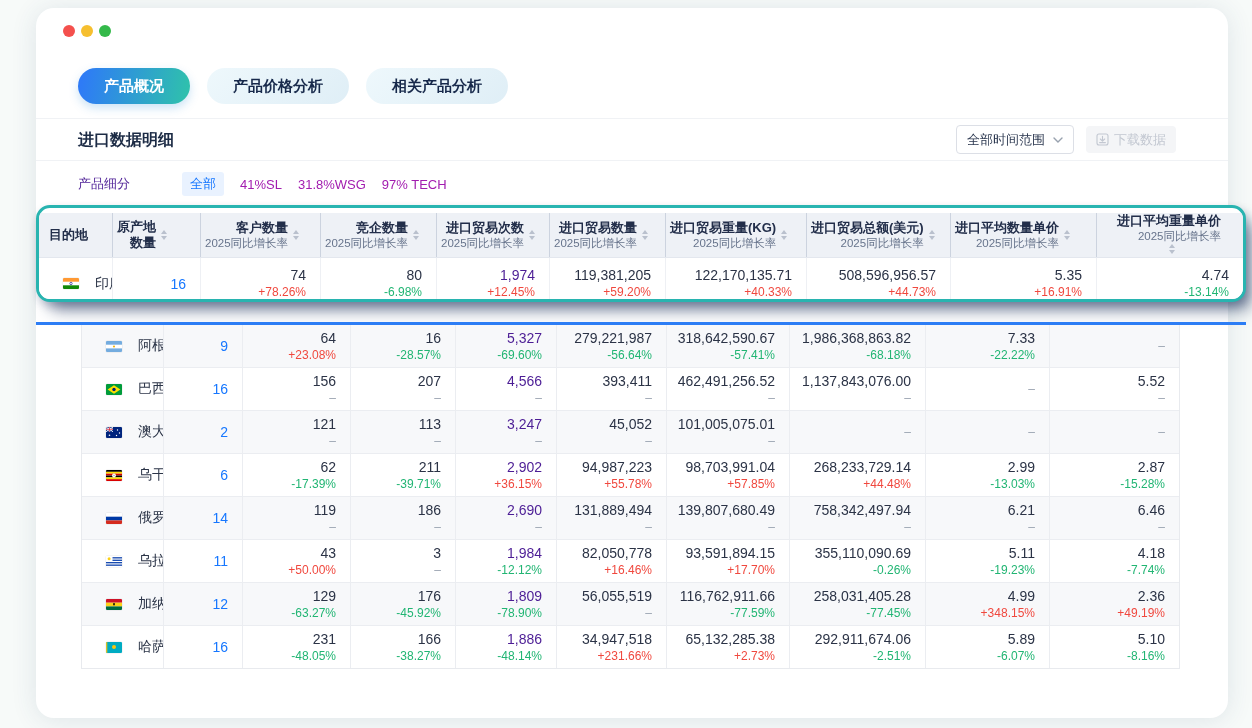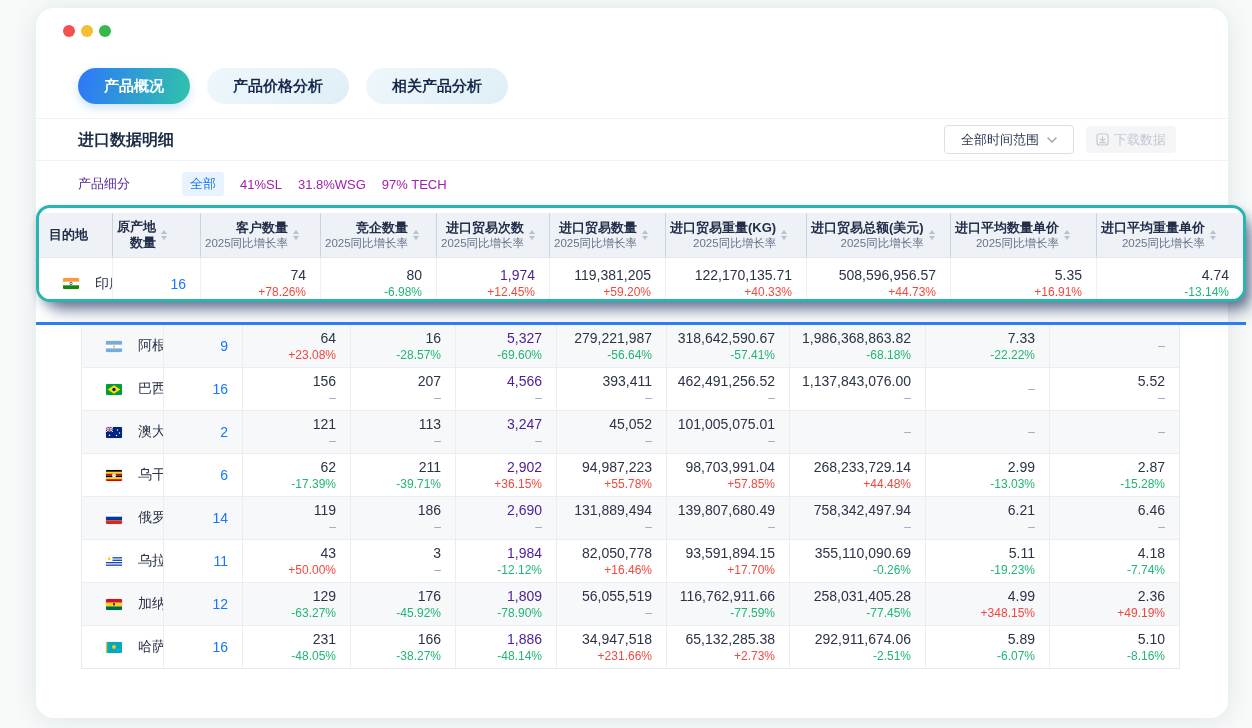--- a/index.html
+++ b/index.html
@@ -29,21 +29,21 @@
     color:#fff;box-shadow:0 4px 10px rgba(46,145,220,.25);
   }
   .divider{position:absolute;left:0;right:0;height:1px;background:#f0f2f5;}
   .divider-1{top:110px;}
   .divider-2{top:152px;}
   
   .section-title{position:absolute;left:42px;top:122px;font-size:16px;font-weight:700;color:#1c2b45;}
   .head-controls{position:absolute;right:52px;top:117px;display:flex;gap:12px;align-items:center;}
   .time-select{
     height:27px;border:1px solid #dcdfe6;border-radius:4px;background:#fff;
-    display:flex;align-items:center;gap:8px;padding:0 16px;font-size:13px;color:#2c3850;cursor:pointer;
+    display:flex;align-items:center;gap:8px;padding:0 10px;font-size:13px;color:#2c3850;cursor:pointer;
   }
   .download-btn{
     height:27px;border:none;border-radius:4px;background:#f4f5f7;
     display:flex;align-items:center;gap:5px;padding:0 10px;font-size:13px;color:#c2c7d1;
     font-family:inherit;cursor:pointer;
   }
   
   .filters{position:absolute;left:42px;top:164px;display:flex;align-items:center;gap:28px;font-size:13px;}
   .filters-label{color:#4c1d95;margin-right:24px;}
   .filter-opt{color:#a21caf;cursor:pointer;}
@@ -53,21 +53,21 @@
     position:absolute;left:0;top:197px;width:1210px;height:97px;
     background:#fff;border:3px solid #28b4b0;border-radius:14px;
     box-shadow:9px 12px 16px -4px rgba(18,40,86,.55),2px 4px 8px rgba(18,40,86,.22);
     overflow:hidden;box-sizing:border-box;padding-top:5px;
   }
   .grid-box{display:grid;grid-template-columns:74px 88px 120px 116px 113px 116px 141px 144px 146px 146px;}
   .grid-body{display:grid;grid-template-columns:82px 79px 108px 105px 101px 110px 123px 136px 124px 129px;}
   
   .t-head{height:44px;background:#eef1f6;border-bottom:1px solid #e3e7ee;}
   .h-cell{display:flex;align-items:center;justify-content:flex-start;padding:0 6px 0 4px;border-right:1px solid #ccd3df;overflow:hidden;}
-  .h-cell:last-child{border-right:none;}
+  .h-cell:last-child{border-right:none;flex-direction:column;}
   .h-cell.left{justify-content:flex-start;padding-left:10px;}
   .h-text{text-align:right;}
   .h-title{font-size:13px;font-weight:700;color:#222e4a;line-height:16px;white-space:nowrap;}
   .h-sub{font-size:11.5px;color:#67748c;line-height:15px;white-space:nowrap;}
   .sorter{display:flex;flex-direction:column;gap:2px;margin-left:5px;flex:none;cursor:pointer;}
   .sorter i{width:0;height:0;border-left:3.5px solid transparent;border-right:3.5px solid transparent;display:block;}
   .sorter .c-up{border-bottom:4px solid #b9c0cd;}
   .sorter .c-down{border-top:4px solid #b9c0cd;}
   
   .t-row{background:#fff;}

